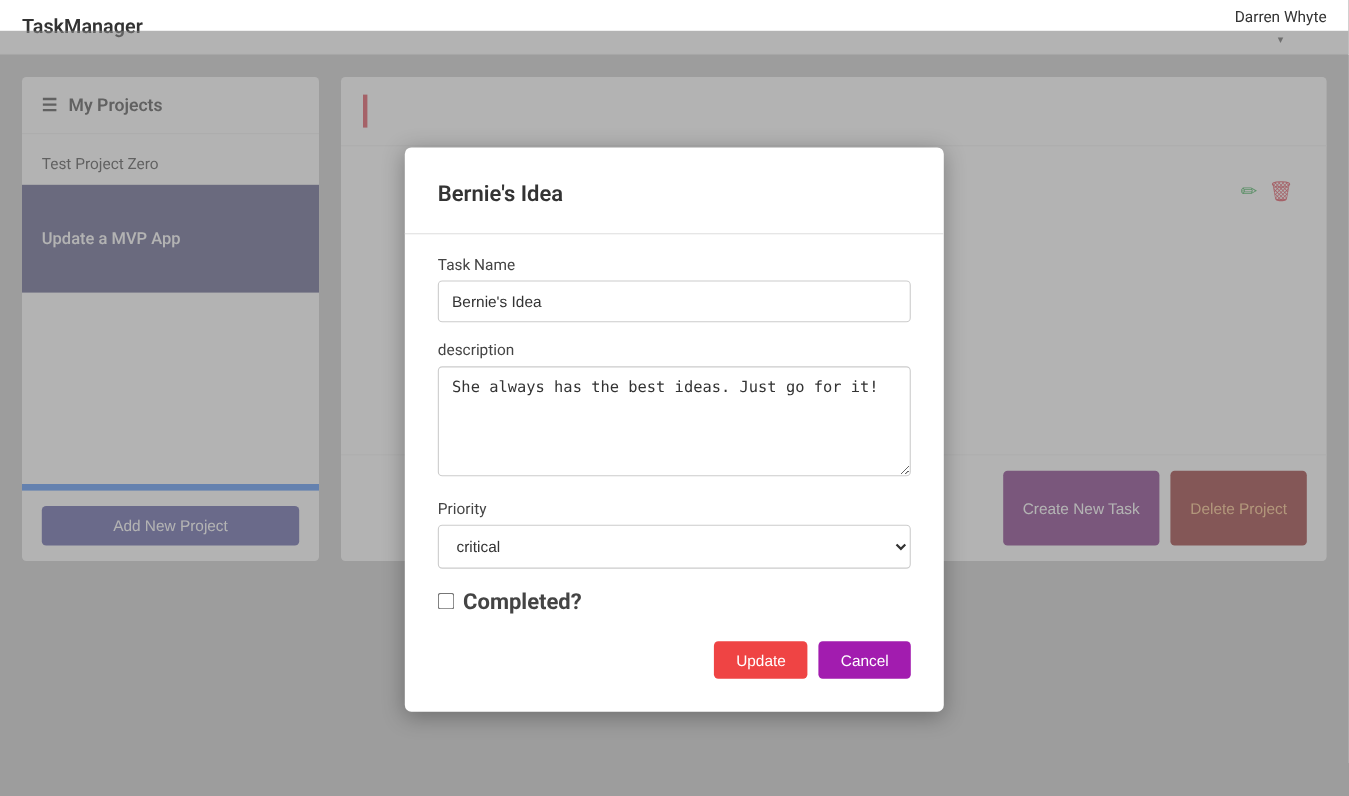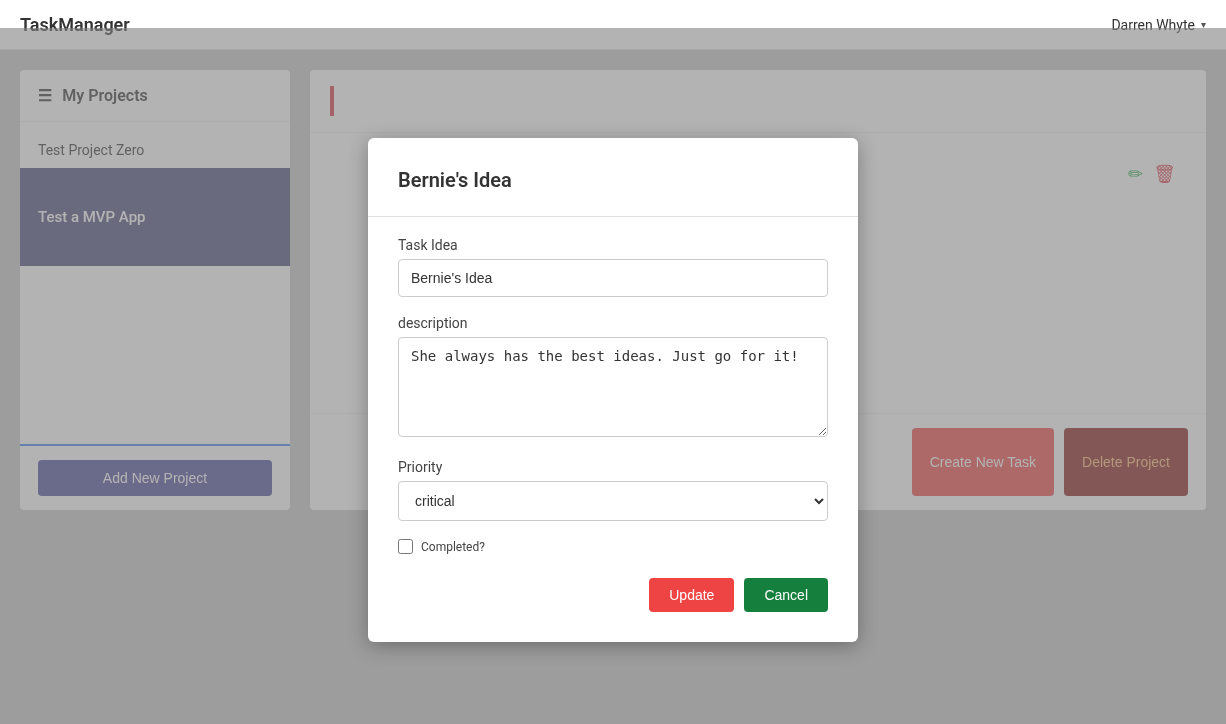--- a/index.html
+++ b/index.html
@@ -30,20 +30,21 @@
       font-weight: 600;
       color: #333;
     }
     .navbar-user {
       display: flex;
       align-items: center;
       gap: 6px;
       font-size: 14px;
       color: #333;
       cursor: pointer;
+      flex-direction: column;
     }
     .navbar-user .caret {
       font-size: 10px;
       color: #555;
     }
 
     
     .main-content {
       display: flex;
       height: calc(724px - 50px);
@@ -87,21 +88,21 @@
     .sidebar-project-active {
       background: #4a4a7a;
       color: white;
       padding: 40px 18px;
       font-size: 15px;
       font-weight: 500;
       cursor: pointer;
     }
     .sidebar-footer {
       padding: 14px 18px;
-      border-top: 2px solid #3b82f6;
+      border-top: 6px solid #3b82f6;
     }
     .add-project-btn {
       background: #4a4a9a;
       color: white;
       border: none;
       border-radius: 4px;
       padding: 10px 18px;
       font-size: 14px;
       cursor: pointer;
       width: 100%;
@@ -153,21 +154,21 @@
       cursor: pointer;
     }
     .task-area-footer {
       padding: 14px 18px;
       border-top: 1px solid #f0f0f0;
       display: flex;
       justify-content: flex-end;
       gap: 10px;
     }
     .create-task-btn {
-      background: #ef4444;
+      background: #701a75;
       color: white;
       border: none;
       border-radius: 4px;
       padding: 10px 18px;
       font-size: 14px;
       cursor: pointer;
     }
     .delete-project-btn {
       background: #8b1a1a;
       color: #fdba74;
@@ -254,40 +255,41 @@
       align-items: center;
       gap: 8px;
       margin-bottom: 24px;
     }
     .checkbox-group input[type="checkbox"] {
       width: 15px;
       height: 15px;
       cursor: pointer;
     }
     .checkbox-label {
-      font-size: 12px;
+      font-size: 20px;
       color: #444;
+      font-weight: bold;
     }
     .modal-footer {
       display: flex;
       justify-content: flex-end;
       gap: 10px;
       margin-top: 10px;
     }
     .update-btn {
       background: #ef4444;
       color: white;
       border: none;
       border-radius: 4px;
       padding: 9px 20px;
       font-size: 14px;
       cursor: pointer;
     }
     .cancel-btn {
-      background: #15803d;
+      background: #a21caf;
       color: white;
       border: none;
       border-radius: 4px;
       padding: 9px 20px;
       font-size: 14px;
       cursor: pointer;
     }
     .modal-divider {
       border: none;
       border-top: 1px solid #e0e0e0;
@@ -310,21 +312,21 @@
   <div class="sidebar">
     <div class="sidebar-header">
       <span class="menu-icon">☰</span>
       <span>My Projects</span>
     </div>
     <div class="sidebar-projects">
       <div class="sidebar-project-item">
         <span>Test Project Zero</span>
       </div>
       <div class="sidebar-project-active">
-        <span>Test a MVP App</span>
+        <span>Update a MVP App</span>
       </div>
     </div>
     <div class="sidebar-footer">
       <button class="add-project-btn">Add New Project</button>
     </div>
   </div>
 
   <div class="task-area">
     <div class="task-area-header">
       <div class="task-red-bar"></div>
@@ -342,21 +344,21 @@
   </div>
 
 </div>
 
 <div class="modal-overlay">
   <div class="modal">
     <div class="modal-title">Bernie's Idea</div>
     <hr class="modal-divider">
 
     <div class="form-group">
-      <label class="form-label">Task Idea</label>
+      <label class="form-label">Task Name</label>
       <input type="text" class="form-input" value="Bernie's Idea" style="">
     </div>
 
     <div class="form-group">
       <label class="form-label">description</label>
       <textarea class="form-textarea" style="">She always has the best ideas. Just go for it!</textarea>
     </div>
 
     <div class="form-group">
       <label class="form-label">Priority</label>

